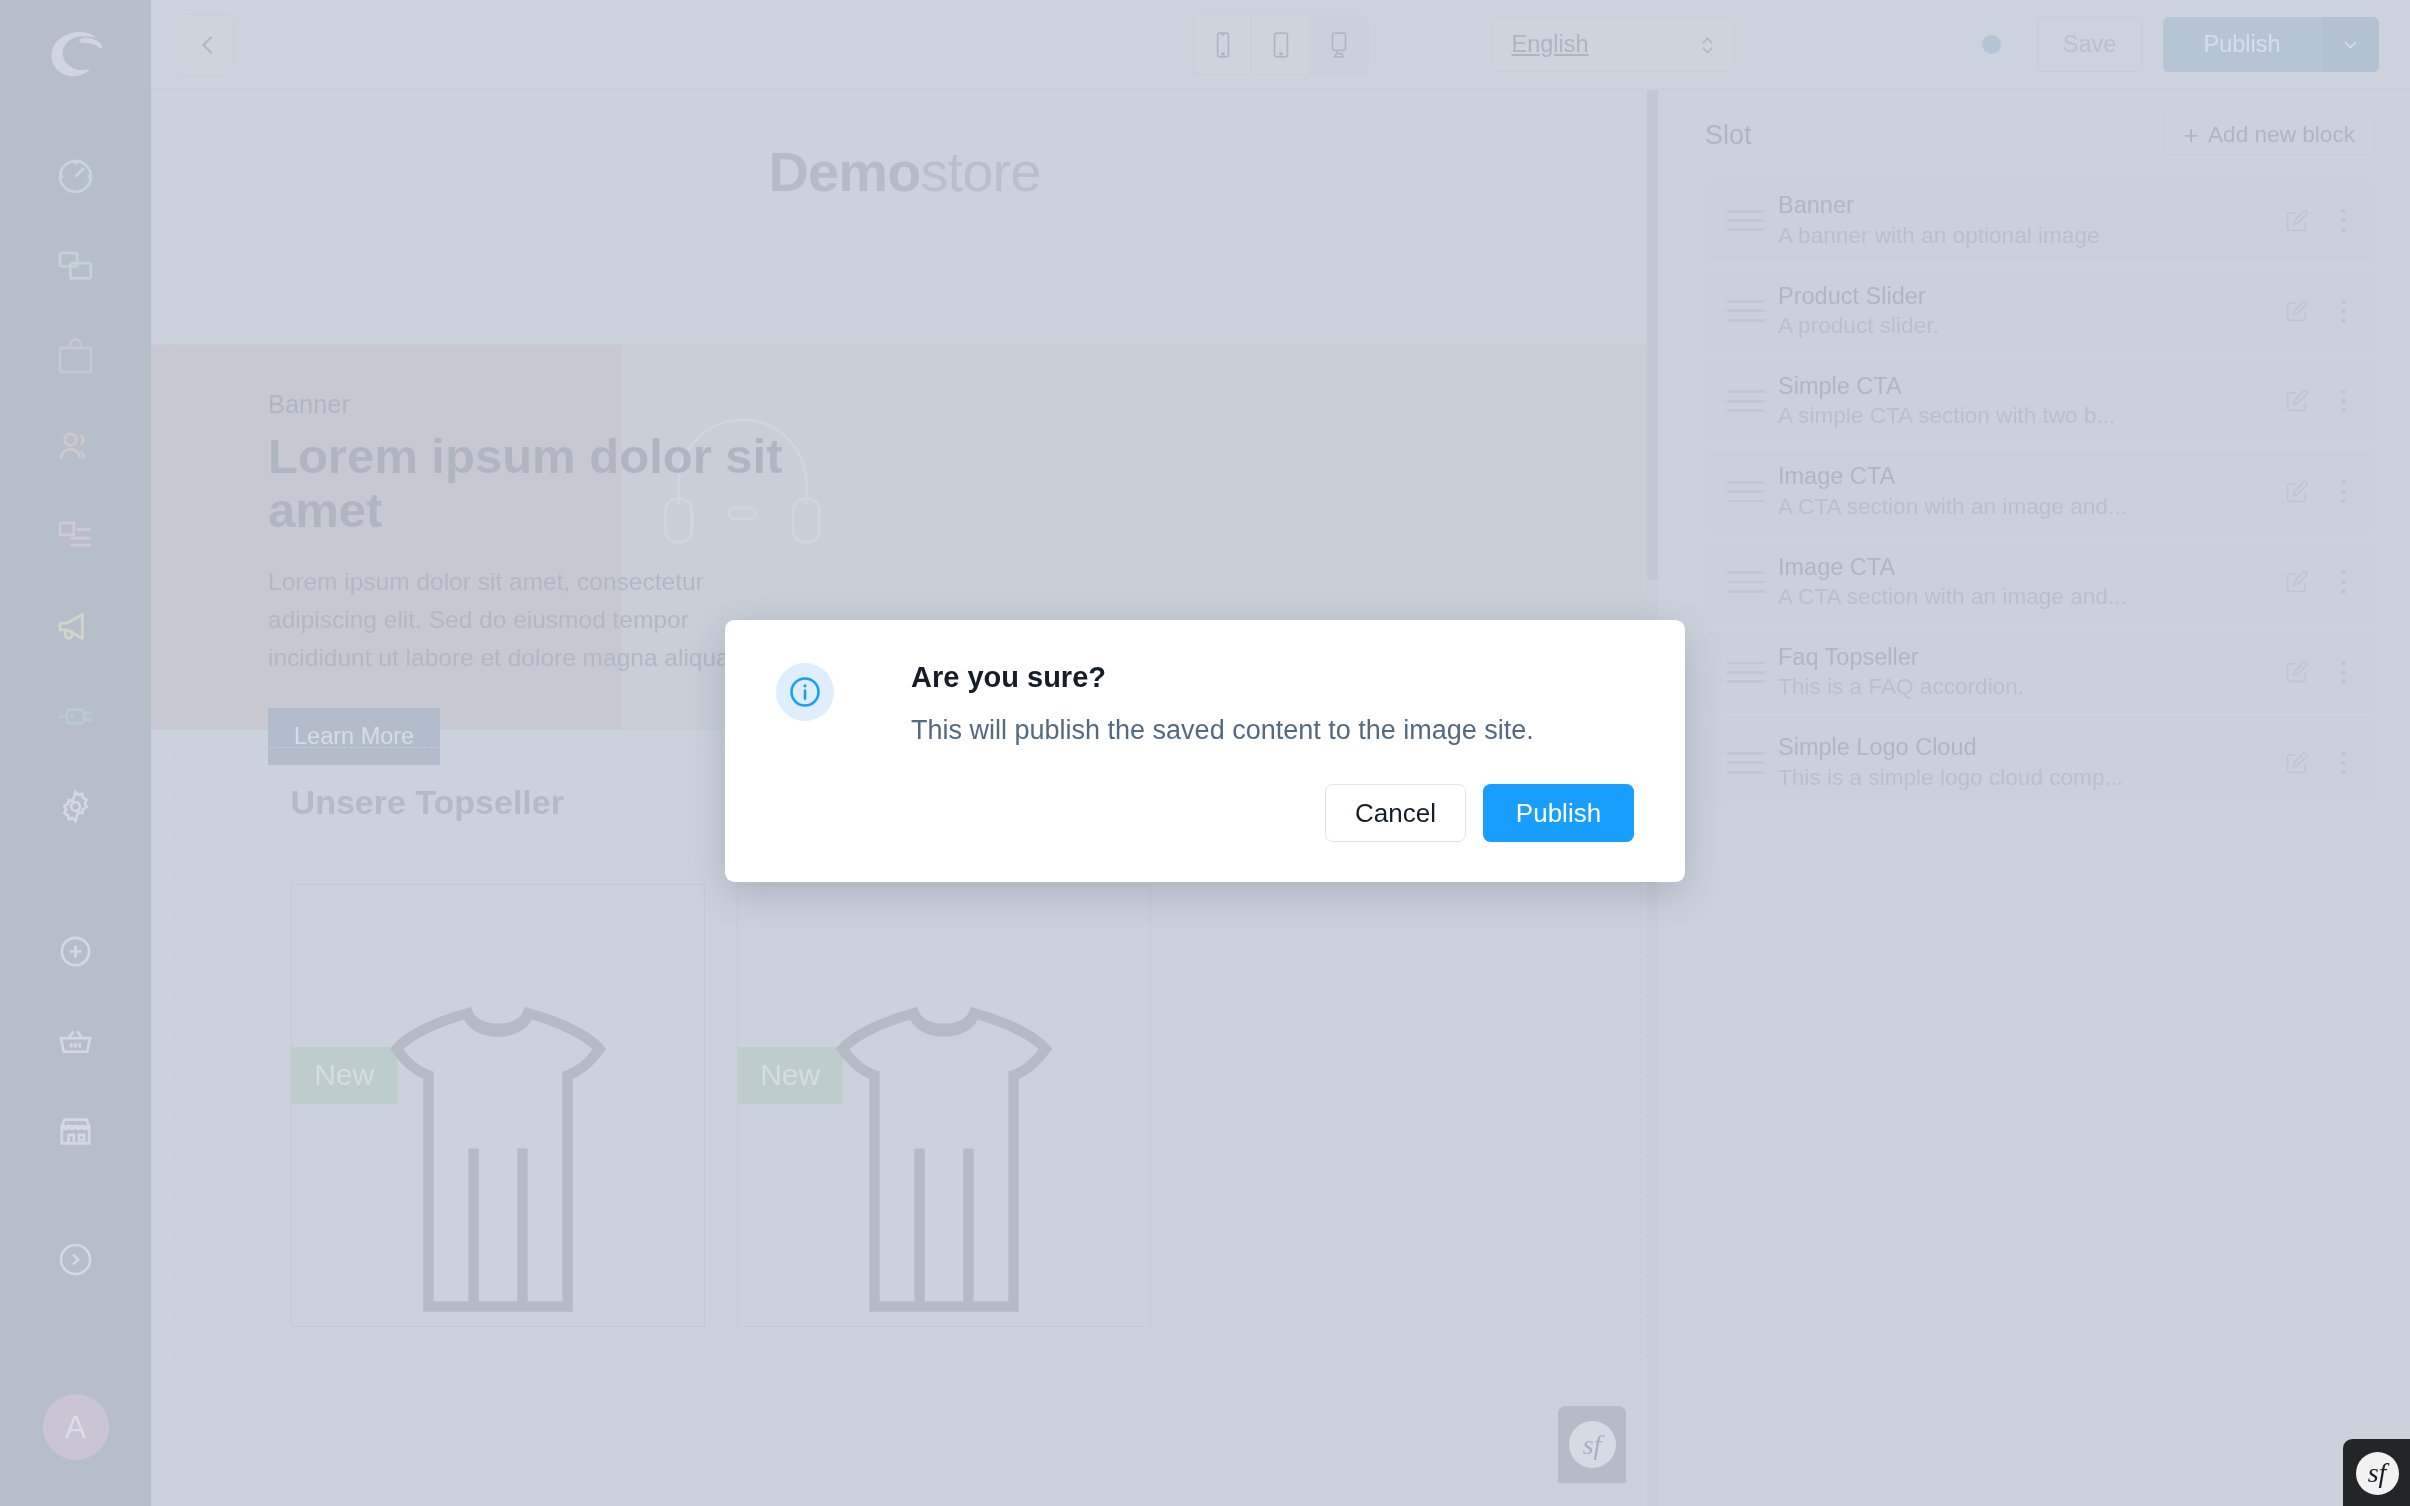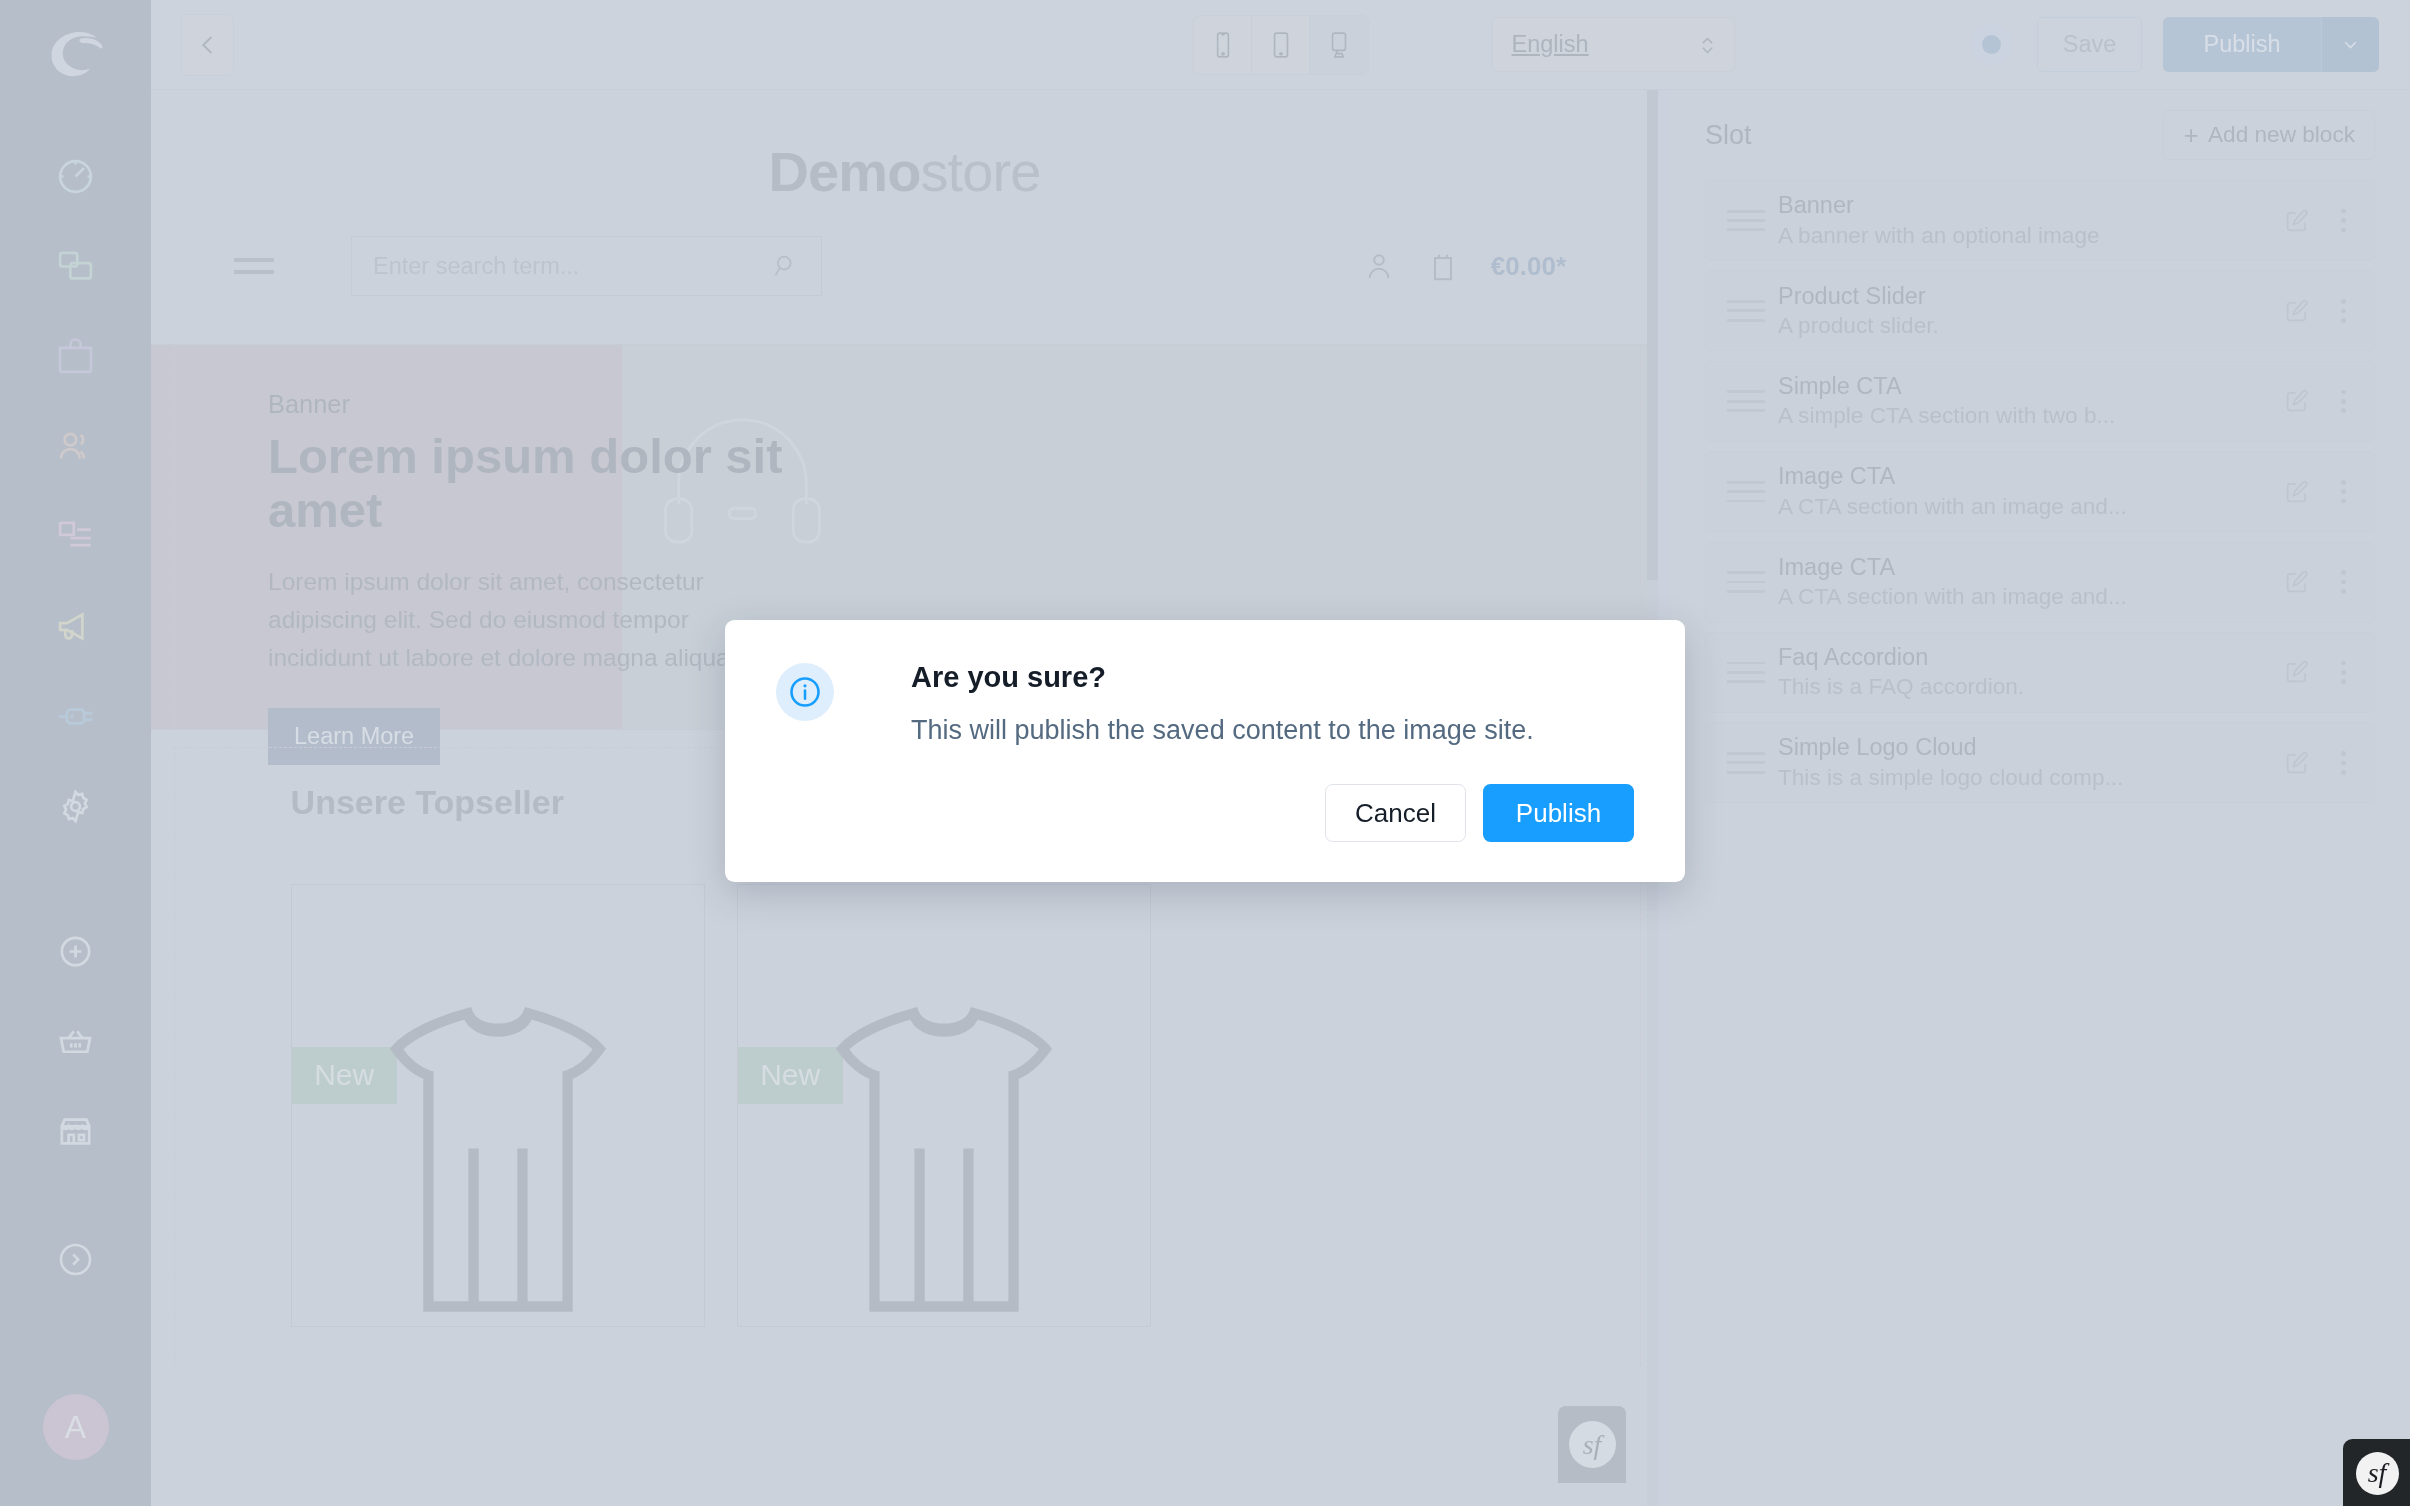--- a/index.html
+++ b/index.html
@@ -469,44 +469,20 @@
         </div>
       </div>
     </div>
   </div>
 
   <div class="preview">
 
     <div class="store-header">
       <div class="store-logo">
         <b>Demo</b><span>store</span>
-      </div>
-      <div class="store-nav-row">
-        <div class="burger">
-            <i></i>
-            <i></i>
-          </div>
-        <div class="search-box">
-          <span class="ph">Enter search term...</span>
-          <svg viewBox="0 0 24 24" fill="none" stroke="#95a0ae" stroke-width="1.6">
-              <circle cx="10.5" cy="9.5" r="5.5"></circle>
-              <path d="M6.6 13.6L3 20"></path>
-            </svg>
-        </div>
-        <div class="store-actions">
-          <svg viewBox="0 0 24 24" fill="none" stroke="#8d98a6" stroke-width="1.5">
-              <circle cx="12" cy="7.5" r="3.6"></circle>
-              <path d="M5 21a7 7 0 0114 0"></path>
-            </svg>
-          <svg viewBox="0 0 24 26" fill="none" stroke="#8d98a6" stroke-width="1.5">
-              <path d="M6 7h12v16H6z"></path>
-              <path d="M9 7V4.5M15 7V4.5"></path>
-            </svg>
-          <span class="cart-price">€0.00*</span>
-        </div>
       </div>
     </div>
 
     <div class="banner-sec">
       <div class="banner-left"></div>
       <div class="banner-right"></div>
       <div class="banner-dash"></div>
       <svg class="headphone-art" viewBox="0 0 180 150" fill="none" stroke="#e8eef0" stroke-width="3">
         <path d="M22 92V70a68 68 0 01136 0v22"></path>
         <rect x="8" y="86" width="28" height="46" rx="12"></rect>
@@ -674,21 +650,21 @@
             </div>
           </div>
         </div>
         <div class="block-item">
           <div class="drag-handle">
             <i></i>
             <i></i>
             <i></i>
           </div>
           <div class="block-texts">
-            <div class="block-name">Faq Accordion</div>
+            <div class="block-name">Faq Topseller</div>
             <div class="block-desc">This is a FAQ accordion.</div>
           </div>
           <div class="block-actions">
             <svg viewBox="0 0 24 24" fill="none" stroke="#aab4c1" stroke-width="1.5">
               <path d="M11 5H6a2 2 0 00-2 2v11a2 2 0 002 2h11a2 2 0 002-2v-5"></path>
               <path d="M17.2 3.8a1.9 1.9 0 012.7 2.7L12.6 13.8 9 15l1.2-3.6z"></path>
             </svg>
             <div class="kebab">
               <i></i>
               <i></i>

